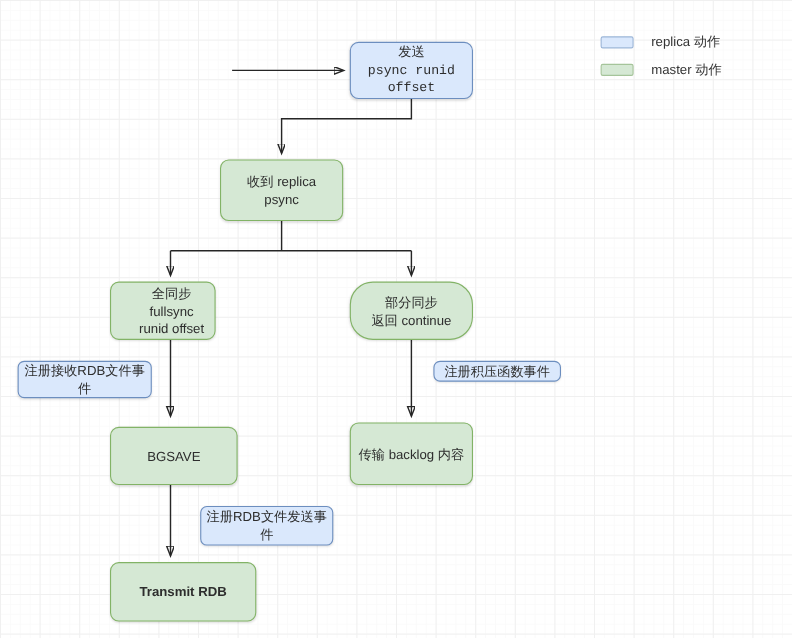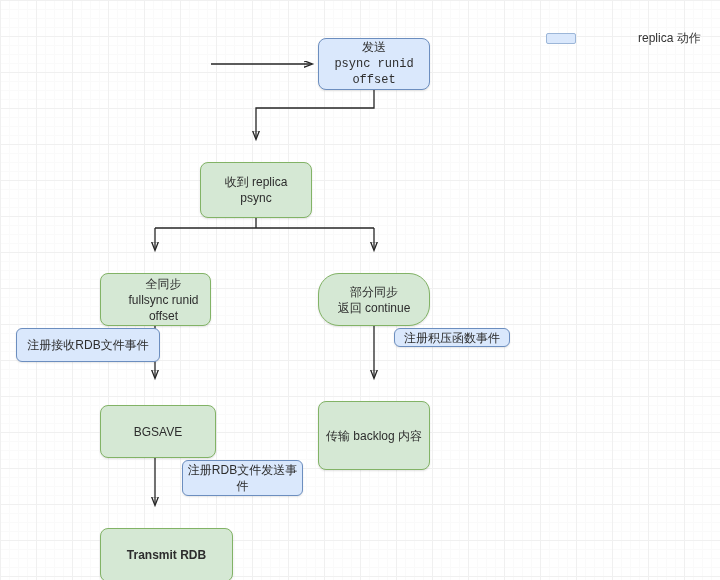--- a/index.html
+++ b/index.html
@@ -53,37 +53,35 @@
     white-space: pre-line;
     padding: 0 4px;
   }
   .node.replica {
     background: #dae8fc;
     border: 1px solid #6c8ebf;
   }
   .node.master {
     background: #d5e8d4;
     border: 1px solid #82b366;
-    margin-top: 17px;
   }
   .node.note {
     border-radius: 6px;
     box-shadow: 0 1px 2px rgba(0,0,0,0.10);
   }
   .legend {
     position: absolute;
     left: 546px;
     top: 30px;
   }
   .legend-row {
     display: flex;
     align-items: center;
     height: 17px;
     margin-bottom: 8px;
-    gap: 46px;
   }
   .swatch {
     display: inline-block;
     width: 30px;
     height: 11px;
     border-radius: 2px;
     box-sizing: border-box;
   }
   .swatch.replica-swatch {
     background: #dae8fc;
@@ -125,54 +123,58 @@
   <div class="node replica" style="left:318px; top:38px; width:112px; height:52px;font-family:Liberation Mono, monospace;">
     <span>发送
 psync runid offset</span>
   </div>
 
   <div class="node master" style="left:200px; top:145px; width:112px; height:56px;">
     <span>收到 replica
 psync</span>
   </div>
 
-  <div class="node master" style="left:100px; top:256px; width:111px; height:53px;padding-left:16px;">
+  <div class="node master" style="left:100px; top:256px; width:96px; height:53px;padding-left:16px;">
     <span>全同步
 fullsync runid offset</span>
   </div>
 
   <div class="node master" style="left:318px; top:256px; width:112px; height:53px;border-radius:21px;">
     <span>部分同步
 返回 continue</span>
   </div>
 
-  <div class="node replica note" style="left:16px; top:328px; width:144px; height:34px;">
+  <div class="node replica note" style="left:16px; top:328px; width:122px; height:34px;">
     <span>注册接收RDB文件事件</span>
   </div>
 
   <div class="node replica note" style="left:394px; top:328px; width:116px; height:19px;">
     <span>注册积压函数事件</span>
   </div>
 
   <div class="node master" style="left:100px; top:388px; width:116px; height:53px;">
     <span>BGSAVE</span>
   </div>
 
-  <div class="node master" style="left:318px; top:384px; width:112px; height:69px;">
+  <div class="node master" style="left:318px; top:384px; width:112px; height:57px;">
     <span>传输 backlog 内容</span>
   </div>
 
   <div class="node replica note" style="left:182px; top:460px; width:121px; height:36px;text-align:center;">
     <span>注册RDB文件发送事件</span>
   </div>
 
   <div class="node master" style="left:100px; top:511px; width:133px; height:54px;font-weight:bold;">
     <span>Transmit RDB</span>
   </div>
 
   <div class="legend">
     <div class="legend-row">
       <span class="swatch replica-swatch"></span>
       <span class="legend-label">replica 动作</span>
     </div>
+    <div class="legend-row">
+      <span class="swatch master-swatch"></span>
+      <span class="legend-label">master 动作</span>
+    </div>
   </div>
 
 </div>
 
 </body></html>

